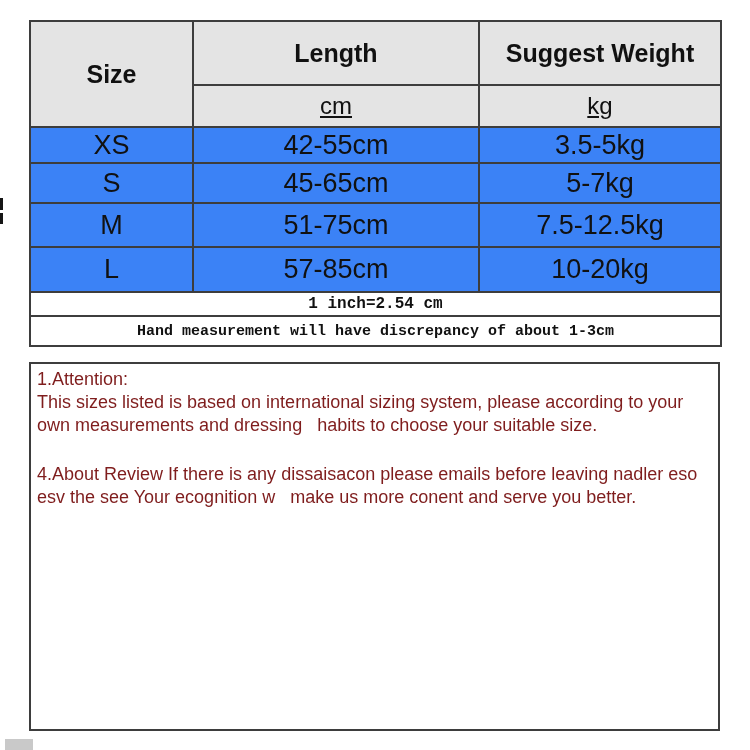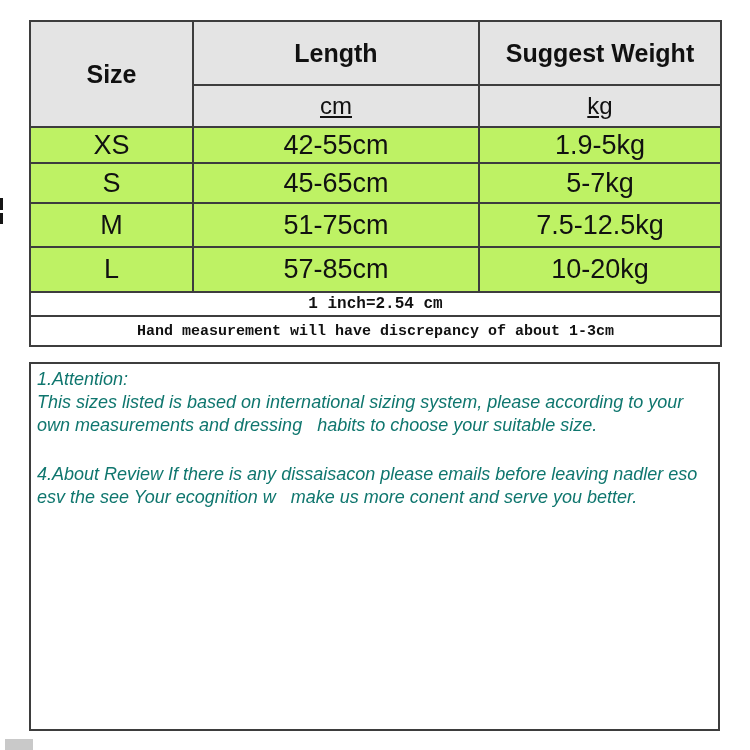--- a/index.html
+++ b/index.html
@@ -38,21 +38,21 @@
     font-weight: bold;
     font-size: 25px;
   }
   td.hdr-unit {
     background: #e4e4e4;
     font-weight: normal;
     font-size: 24px;
     text-decoration: underline;
   }
   td.cell {
-    background: #bef264;
+    background: #3b82f6;
     font-size: 27px;
   }
   tr.r-hdr1  { height: 64px; }
   tr.r-hdr2  { height: 42px; }
   tr.r-xs    { height: 36px; }
   tr.r-s     { height: 40px; }
   tr.r-m     { height: 44px; }
   tr.r-l     { height: 45px; }
   tr.r-note1 { height: 24px; }
   tr.r-note2 { height: 30px; }
@@ -74,22 +74,21 @@
     box-sizing: border-box;
     border: 2px solid #3d3d3d;
     background: #ffffff;
     padding: 4px 6px 0 6px;
   }
   .para {
     margin: 0 0 26px 0;
     font-size: 18px;
     line-height: 23px;
     white-space: pre-wrap;
-    color: #0f766e;
-    font-style: italic;
+    color: #7f1d1d;
   }
   .para:last-child { margin-bottom: 0; }
 
   
   .edge-mark-a {
     position: absolute; left: 0; top: 198px;
     width: 3px; height: 12px; background: #151515;
   }
   .edge-mark-b {
     position: absolute; left: 0; top: 213px;
@@ -117,21 +116,21 @@
         <td class="hdr">Length</td>
         <td class="hdr">Suggest Weight</td>
       </tr>
       <tr class="r-hdr2">
         <td class="hdr-unit">cm</td>
         <td class="hdr-unit">kg</td>
       </tr>
       <tr class="r-xs">
         <td class="cell">XS</td>
         <td class="cell">42-55cm</td>
-        <td class="cell">1.9-5kg</td>
+        <td class="cell">3.5-5kg</td>
       </tr>
       <tr class="r-s">
         <td class="cell">S</td>
         <td class="cell">45-65cm</td>
         <td class="cell">5-7kg</td>
       </tr>
       <tr class="r-m">
         <td class="cell">M</td>
         <td class="cell">51-75cm</td>
         <td class="cell">7.5-12.5kg</td>

